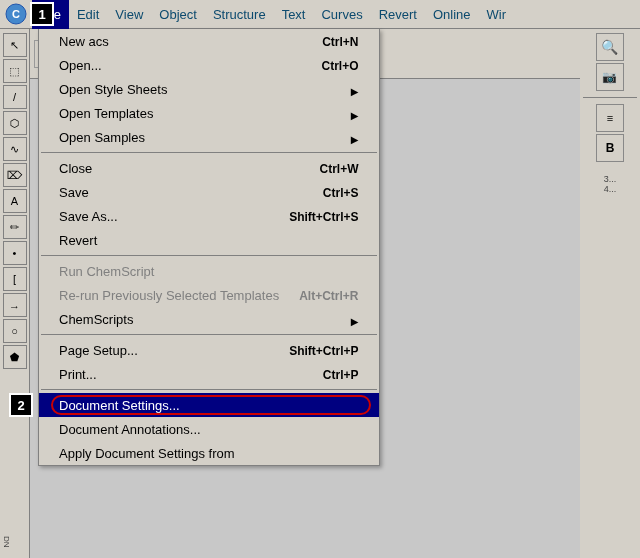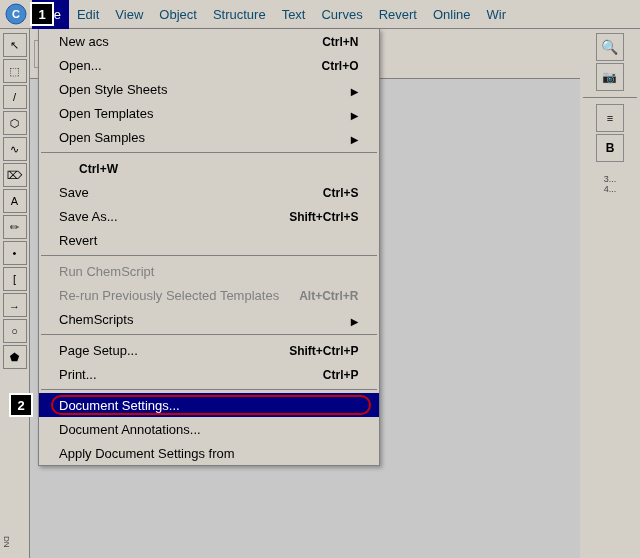--- a/index.html
+++ b/index.html
@@ -317,20 +317,21 @@
   </div>
 
   <div class="dropdown-item has-submenu">
     <span class="item-label">Open Samples</span>
     <span class="shortcut"></span>
   </div>
 
   <div class="dropdown-separator"></div>
 
   <div class="dropdown-item">
+    <span class="item-label">Close</span>
     <span class="shortcut">Ctrl+W</span>
   </div>
 
   <div class="dropdown-item">
     <span class="item-label">Save</span>
     <span class="shortcut">Ctrl+S</span>
   </div>
 
   <div class="dropdown-item">
     <span class="item-label">Save As...</span>

